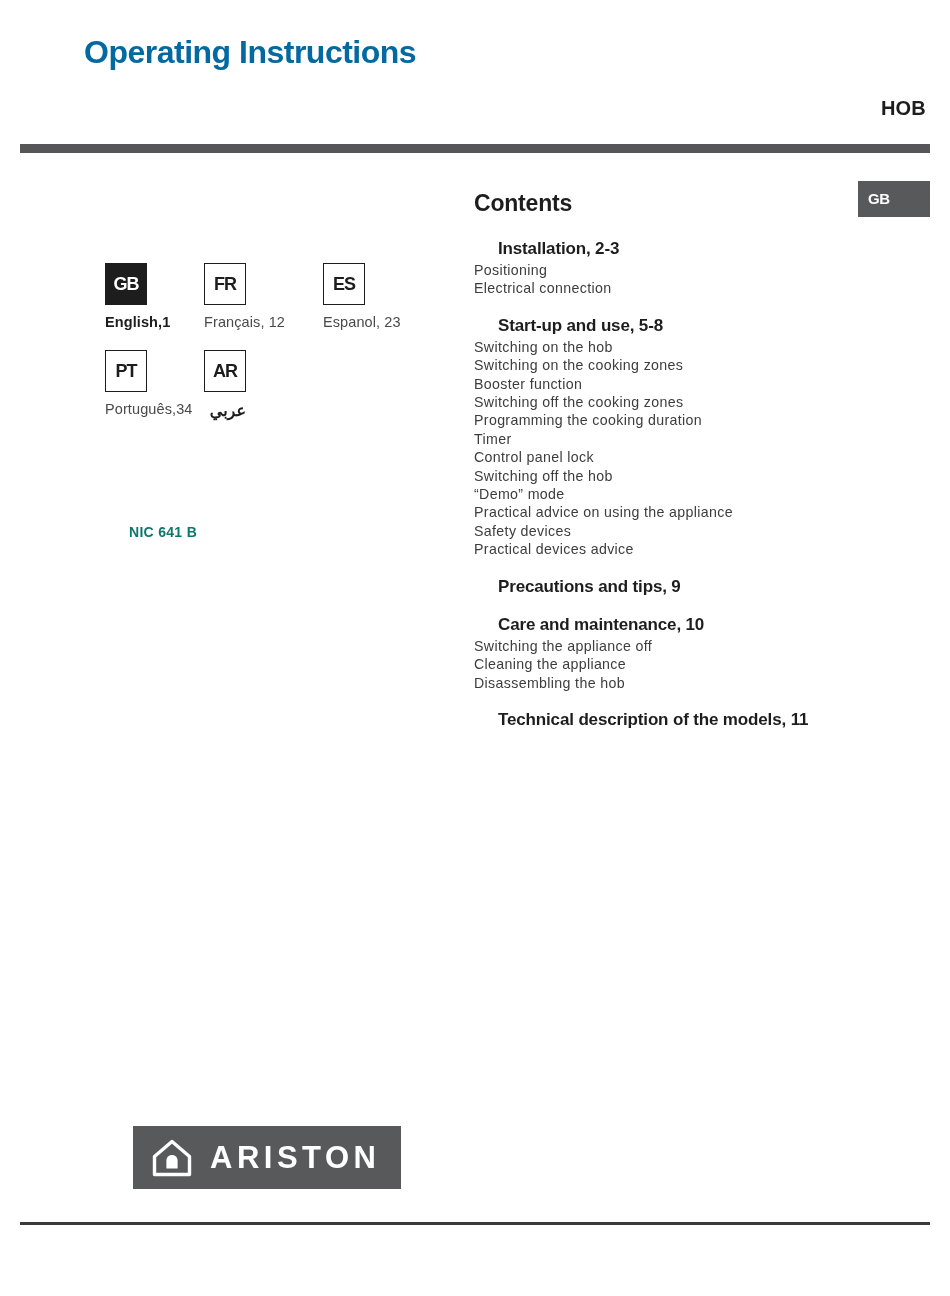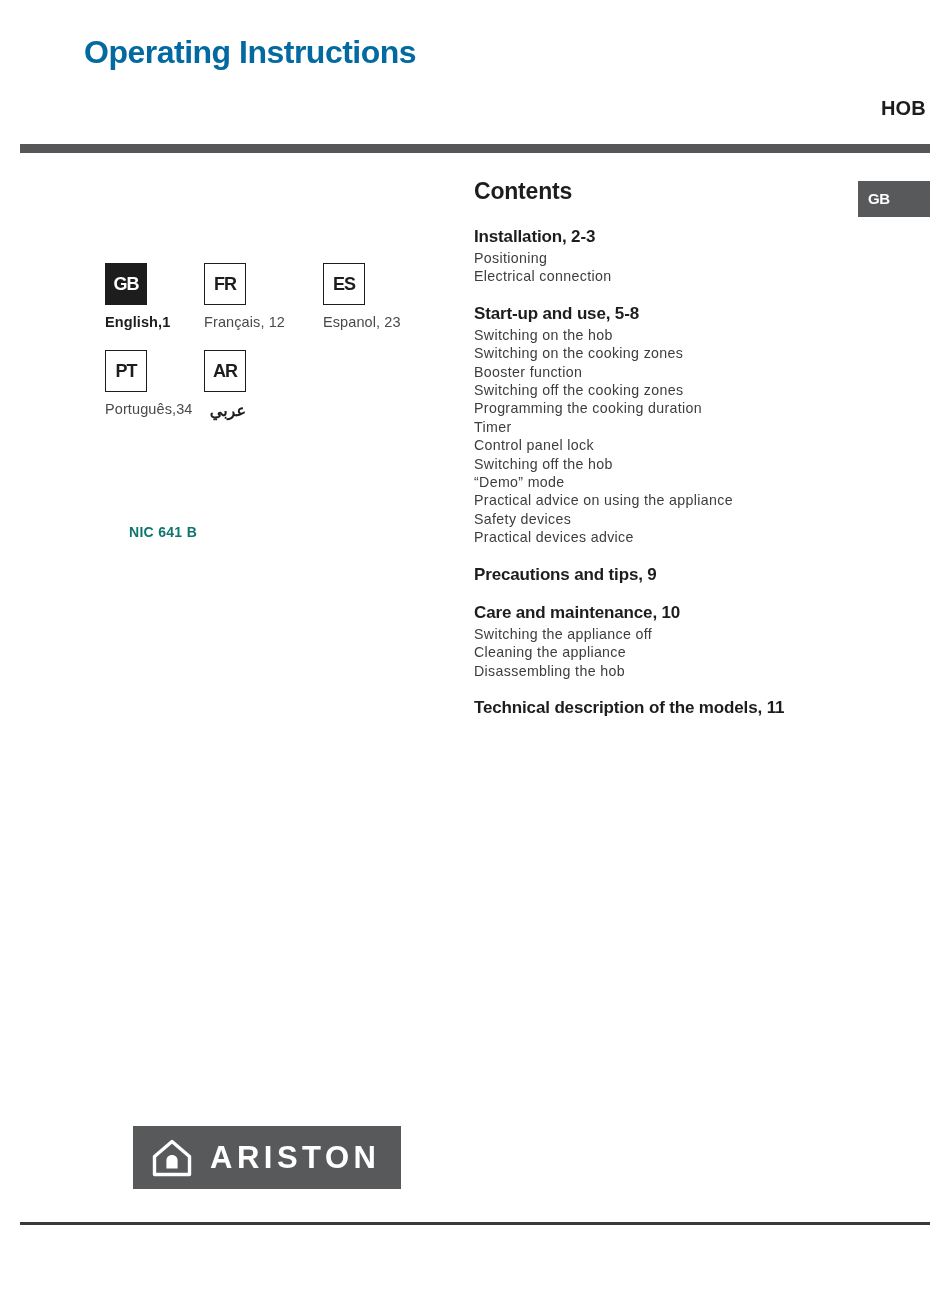--- a/index.html
+++ b/index.html
@@ -140,36 +140,37 @@
   .contents {
     position: absolute;
     left: 474px;
     top: 174px;
     width: 420px;
   }
   .contents-title {
     font-size: 23px;
     font-weight: bold;
     color: #1d1d1d;
-    margin: 4px 0 22px 0;
+    margin: 16px 0 22px 0;
     letter-spacing: -0.2px;
   }
   .toc-section {
     margin-bottom: 18px;
   }
   .toc-section:last-child {
     margin-bottom: 0;
   }
   .toc-heading {
     font-size: 17px;
     font-weight: bold;
     color: #1d1d1d;
     letter-spacing: -0.15px;
     margin-bottom: 2px;
     white-space: nowrap;
+    margin-left: 24px;
   }
   .toc-items {
     list-style: none;
     margin: 0;
     padding: 0;
   }
   .toc-item {
     font-size: 14.2px;
     color: #3d3d3d;
     line-height: 18.4px;

